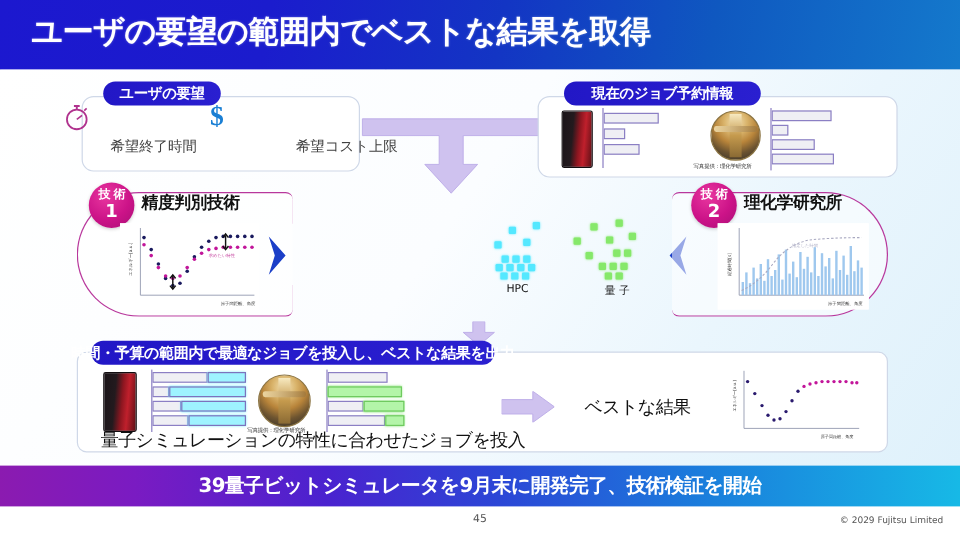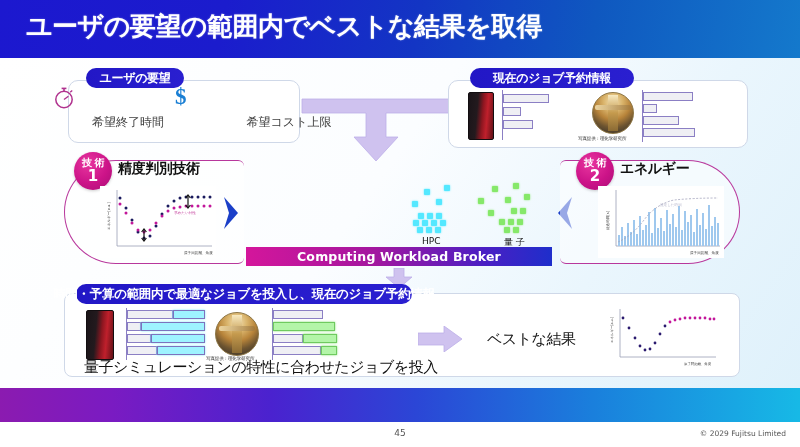--- a/index.html
+++ b/index.html
@@ -337,32 +337,31 @@
   <div class="blk qtm" style="left:488px; top:210px;"></div>
   <div class="blk qtm" style="left:511px; top:208px;"></div>
   <div class="blk qtm" style="left:520px; top:208px;"></div>
   <div class="blk qtm" style="left:499px; top:219px;"></div>
   <div class="blk qtm" style="left:508px; top:219px;"></div>
   <div class="blk qtm" style="left:517px; top:219px;"></div>
   <div class="blk qtm" style="left:504px; top:227px;"></div>
   <div class="blk qtm" style="left:513px; top:227px;"></div>
   <div class="blk-lbl" style="left:504px; top:236px;">量 子</div>
 
-  <div id="cwb-bar">Computing Workload Broker</div>
 
   <svg class="chev" style="left:556px; top:196px;" viewBox="0 0 18 34">
     <path d="M16 1 L2 17 L16 33 L11 17 Z" fill="#1b3fc8"></path>
   </svg>
 
   <div class="tech-card" id="tech2-card"></div>
   <div class="tech-badge" style="left:576px; top:152px;">
     <span class="tb-top">技 術</span>
     <span class="tb-num">2</span>
   </div>
-  <div class="tech-title" style="left:620px; top:160px;">エネルギー</div>
+  <div class="tech-title" style="left:620px; top:160px;">理化学研究所</div>
 
   <svg class="mini-chart" style="left:598px; top:186px;" width="126" height="72" viewBox="0 0 126 72">
     <rect x="0" y="0" width="126" height="72" fill="#ffffff"></rect>
     <line x1="18" y1="4" x2="18" y2="60" stroke="#9aa0b5" stroke-width="0.8"></line>
     <line x1="18" y1="60" x2="122" y2="60" stroke="#9aa0b5" stroke-width="0.8"></line>
     <g fill="#9fc8ee">
       <rect x="20" y="49" width="2" height="11"></rect>
         <rect x="23" y="41" width="2" height="19"></rect>
       <rect x="26" y="50" width="2" height="10"></rect>
         <rect x="29" y="37" width="2" height="23"></rect>
@@ -401,21 +400,21 @@
     <text x="62" y="20" font-size="3.6" fill="#b8b8cc" font-family="DejaVu Sans, sans-serif">推定した時間</text>
     <text x="92" y="68" font-size="3.6" fill="#3a3a3a" font-family="DejaVu Sans, sans-serif">原子間距離、角度</text>
     <text x="11" y="44" font-size="3.6" fill="#3a3a3a" transform="rotate(-90 11 44)" font-family="DejaVu Sans, sans-serif">経過時間[s]</text>
   </svg>
 
   <svg id="down-arrow" viewBox="0 0 28 20">
     <path d="M9 0 H19 V9 H27 L14 20 L1 9 H9 Z" fill="#cfc2ef" stroke="#bdaee8" stroke-width="0.8"></path>
   </svg>
 
   <div class="panel" id="bottom-panel"></div>
-  <div class="pill pill-blue" id="bottom-pill">時間・予算の範囲内で最適なジョブを投入し、現在のジョブ予約情報</div>
+  <div class="pill pill-blue" id="bottom-pill">時間・予算の範囲内で最適なジョブを投入し、ベストな結果を出力</div>
 
   <div class="server-img" style="left:86px; top:310px; width:28px; height:50px;"></div>
   <div class="gantt-axis" style="left:126px; top:308px; height:52px;"></div>
   <div class="gbar" style="left:127px; top:310px; width:46px;"></div>
   <div class="gbar cyan" style="left:173px; top:310px; width:32px;"></div>
   <div class="gbar" style="left:127px; top:322px; width:14px;"></div>
   <div class="gbar cyan" style="left:141px; top:322px; width:64px;"></div>
   <div class="gbar" style="left:127px; top:334px; width:24px;"></div>
   <div class="gbar cyan" style="left:151px; top:334px; width:54px;"></div>
   <div class="gbar" style="left:127px; top:346px; width:30px;"></div>
@@ -464,16 +463,17 @@
       <circle cx="106" cy="14" r="1.4"></circle>
         <circle cx="110" cy="14" r="1.4"></circle>
     </g>
     <text x="80" y="60" font-size="3.4" fill="#3a3a3a" font-family="DejaVu Sans, sans-serif">原子間距離、角度</text>
     <text x="9" y="38" font-size="3.4" fill="#3a3a3a" transform="rotate(-90 9 38)" font-family="DejaVu Sans, sans-serif">エネルギー[a.u.]</text>
   </svg>
 
   <div id="bottom-caption">量子シミュレーションの特性に合わせたジョブを投入</div>
 
   <div class="footer-band"></div>
+  <div id="footer-text">39量子ビットシミュレータを9月末に開発完了、技術検証を開始</div>
   <div id="page-num">45</div>
   <div id="copyright">© 2029 Fujitsu Limited</div>
 
 </div>
 
 </body></html>

